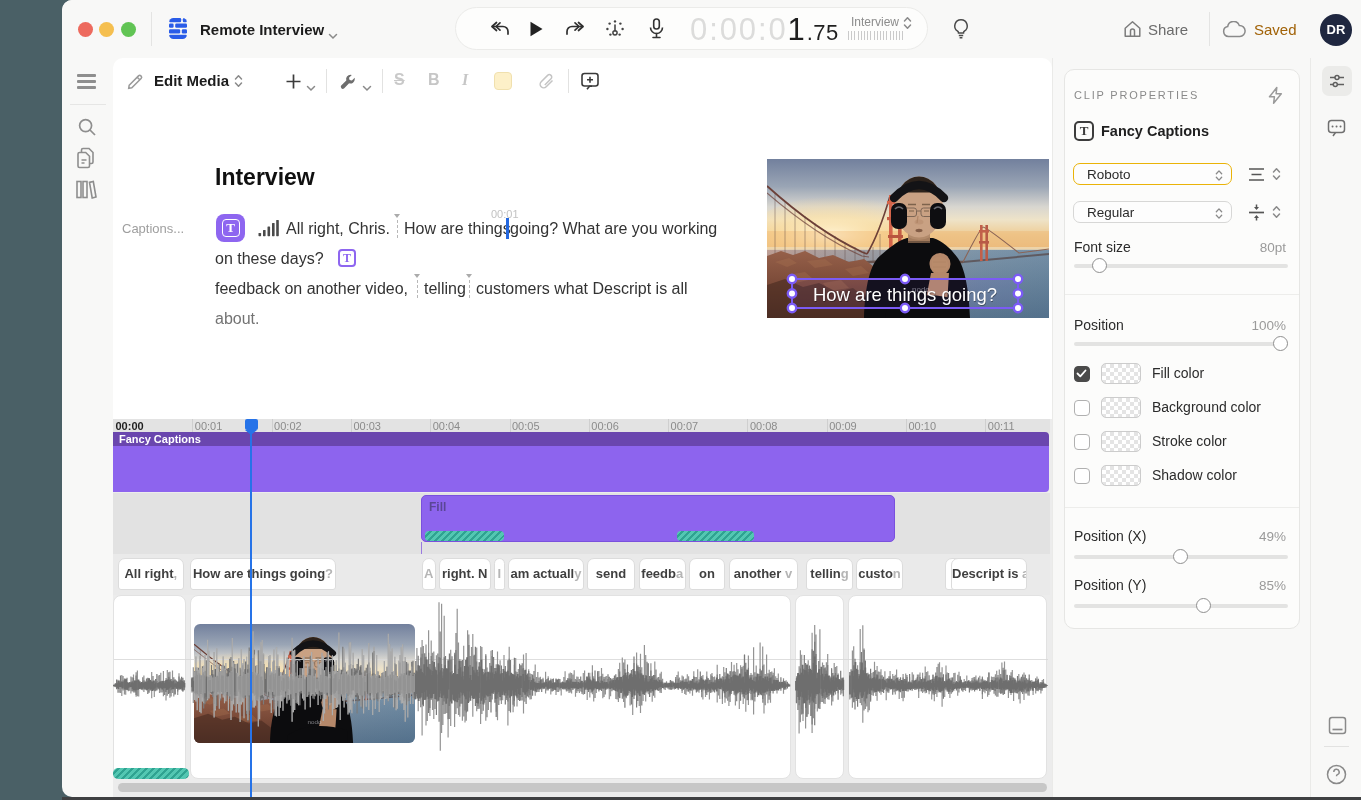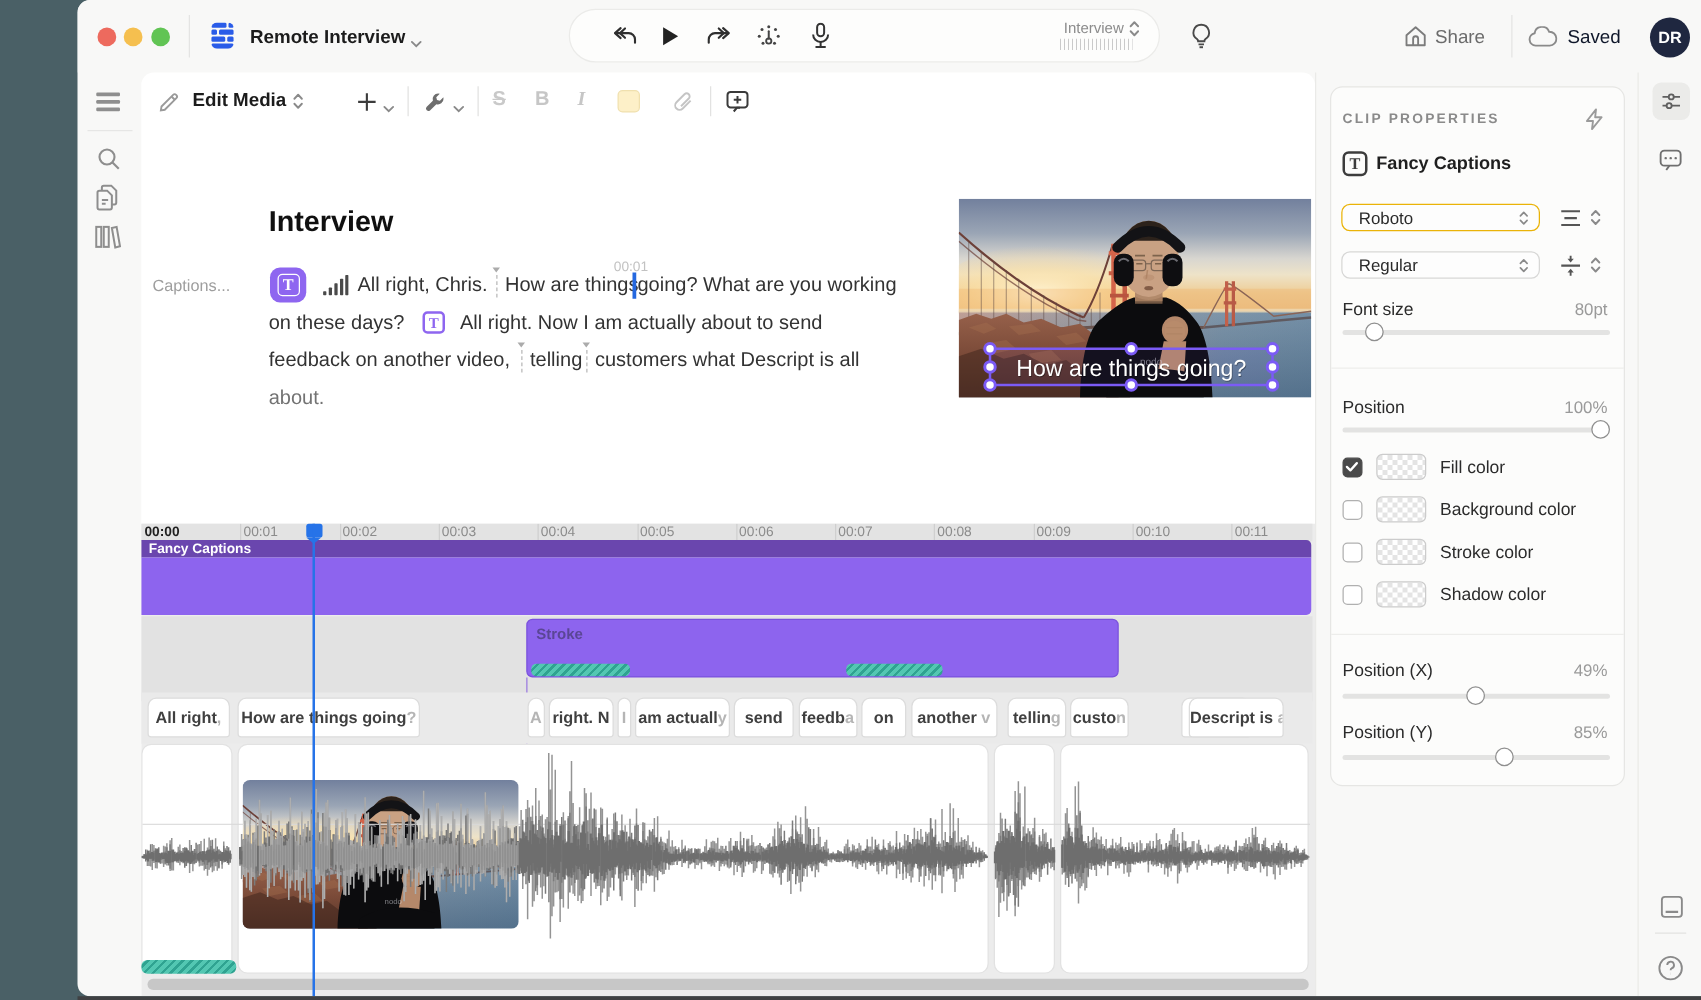--- a/index.html
+++ b/index.html
@@ -69,40 +69,41 @@
             <circle cx="14.6" cy="15.6" r="1.2"></circle>
           </g>
           <path d="M10 6 V12" stroke="#444" stroke-width="1.6" stroke-linecap="round"></path>
           <circle cx="10" cy="13.8" r="2.1" fill="none" stroke="#444" stroke-width="1.5"></circle>
         </svg></div>
 <div class="abs" style="left:586px;top:18px"><svg width="17" height="21" viewBox="0 0 17 21" fill="none" stroke="#333" stroke-width="1.6">
           <rect x="5.7" y="1" width="5.6" height="10" rx="2.8"></rect>
           <path d="M2.5 9.5 a6 6 0 0 0 12 0"></path>
           <path d="M8.5 15.5 V19 M5 19.5 H12" stroke-linecap="round"></path>
         </svg></div>
+<div class="abs" style="left:628px;top:12px;width:200px;height:36px;font-size:31px;letter-spacing:1.9px;color:#dcdcdb;white-space:nowrap"><span>0:00:0</span><span style="color:#1f1f1f">1</span><span style="color:#1f1f1f;font-size:22px;letter-spacing:0.5px">.75</span></div>
 <div class="abs" style="left:789px;top:15px;font-size:12px;color:#8c8c8c">Interview</div>
 <div class="abs" style="left:841px;top:16px"><svg width="9" height="14" viewBox="0 0 9 14" fill="none" stroke="#8a8a8a" stroke-width="1.5" stroke-linecap="round" stroke-linejoin="round">
           <path d="M1.5 5 L4.5 1.8 L7.5 5"></path>
           <path d="M1.5 9 L4.5 12.2 L7.5 9"></path>
         </svg></div>
 <div class="abs" style="left:786px;top:31px;width:58px;height:9px;background:repeating-linear-gradient(90deg,#cacaca 0,#cacaca 1px,transparent 1px,transparent 3.2px)"></div>
 <div class="abs" style="left:889px;top:18px"><svg width="20" height="21" viewBox="0 0 20 21" fill="none" stroke="#4a4a4a" stroke-width="1.5">
           <path d="M10 1.8 a6.2 6.2 0 0 1 3.4 11.4 q-0.9 0.7 -0.9 1.8 H7.5 q0 -1.1 -0.9 -1.8 A6.2 6.2 0 0 1 10 1.8 Z"></path>
           <path d="M7.8 17.5 h4.4 M8.6 19.8 h2.8"></path>
         </svg></div>
 <div class="abs" style="left:1061px;top:20px"><svg width="19" height="18" viewBox="0 0 19 18" fill="none" stroke="#7c7c7c" stroke-width="1.5" stroke-linejoin="round">
           <path d="M2.2 8.2 L9.5 1.8 L16.8 8.2 V16.2 H2.2 Z"></path>
           <path d="M7.5 16 V11 a2 2 0 0 1 4 0 V16"></path>
         </svg></div>
 <div class="abs" style="left:1086px;top:21px;font-size:15px;color:#6b6b6b">Share</div>
 <div class="abs" style="left:1147px;top:12px;width:1px;height:34px;background:#e4e4e3"></div>
 <div class="abs" style="left:1160px;top:21px"><svg width="24" height="17" viewBox="0 0 24 17" fill="none" stroke="#8a8a8a" stroke-width="1.5">
           <path d="M6.5 15.5 a5 5 0 0 1 -0.8 -9.9 A6 6 0 0 1 17.3 4.4 a4.6 4.6 0 0 1 0.5 11.1 Z"></path>
         </svg></div>
-<div class="abs" style="left:1192px;top:21px;font-size:15px;color:#0f172a">Saved</div>
+<div class="abs" style="left:1192px;top:21px;font-size:15px;color:#a16207">Saved</div>
 <div class="abs" style="left:1258px;top:13.5px;width:32px;height:32px;border-radius:50%;background:#1f2740;color:#fff;font-size:13px;font-weight:700;text-align:center;line-height:32px">DR</div>
 </div>
     <div class="abs" style="left:0;top:58px;width:51px;height:739px">
 <div class="abs" style="left:15px;top:16px;width:19px;height:2.6px;background:#8e8e8e;border-radius:1px;box-shadow:0 6px 0 #8e8e8e,0 12px 0 #8e8e8e"></div>
 <div class="abs" style="left:8px;top:46px;width:36px;height:1px;background:#e6e6e5"></div>
 <div class="abs" style="left:15px;top:59px"><svg width="20" height="20" viewBox="0 0 20 20" fill="none" stroke="#8e8e8e" stroke-width="1.7">
           <circle cx="8.6" cy="8.6" r="6"></circle>
           <path d="M13 13 L18 18"></path>
         </svg></div>
 <div class="abs" style="left:14px;top:89px"><svg width="20" height="22" viewBox="0 0 20 22" fill="none" stroke="#8e8e8e" stroke-width="1.6">
@@ -169,21 +170,20 @@
       <div class="abs" style="left:173px;top:162px;font-size:16px;color:#333;white-space:nowrap">All right, Chris.</div>
       <div style="position:absolute;left:283px;top:156px;width:5px;height:5px">
         <div style="position:absolute;left:-2px;top:0;width:0;height:0;border-left:3.5px solid transparent;border-right:3.5px solid transparent;border-top:4.5px solid #ababab"></div>
         <div style="position:absolute;left:1px;top:6px;height:18px;border-left:1px dashed #b8b8b8"></div>
       </div>
       <div class="abs" style="left:291px;top:162px;font-size:16px;color:#333;white-space:nowrap">How are things</div>
       <div class="abs" style="left:393px;top:160px;width:2.5px;height:21px;background:#2468e0"></div>
       <div class="abs" style="left:397px;top:162px;font-size:16px;color:#333;white-space:nowrap">going? What are you working</div>
       <div class="abs" style="left:102px;top:192px;font-size:16px;color:#333;white-space:nowrap">on these days?</div>
       <div class="abs" style="left:225px;top:191px;width:18px;height:18px;border:2px solid #8e66f0;border-radius:4px;text-align:center;font-family:'Liberation Serif',serif;font-weight:700;font-size:12px;line-height:14px;color:#8e66f0">T</div>
-      <div class="abs" style="left:255px;top:192px;font-size:16px;color:#333;white-space:nowrap">All right. Now I am actually about to send</div>
       <div class="abs" style="left:102px;top:222px;font-size:16px;color:#333;white-space:nowrap">feedback on another video,</div>
       <div style="position:absolute;left:303px;top:216px;width:5px;height:5px">
         <div style="position:absolute;left:-2px;top:0;width:0;height:0;border-left:3.5px solid transparent;border-right:3.5px solid transparent;border-top:4.5px solid #ababab"></div>
         <div style="position:absolute;left:1px;top:6px;height:18px;border-left:1px dashed #b8b8b8"></div>
       </div>
       <div class="abs" style="left:311px;top:222px;font-size:16px;color:#333;white-space:nowrap">telling</div>
       <div style="position:absolute;left:355px;top:216px;width:5px;height:5px">
         <div style="position:absolute;left:-2px;top:0;width:0;height:0;border-left:3.5px solid transparent;border-right:3.5px solid transparent;border-top:4.5px solid #ababab"></div>
         <div style="position:absolute;left:1px;top:6px;height:18px;border-left:1px dashed #b8b8b8"></div>
       </div>
@@ -326,21 +326,21 @@
           <div style="position:absolute;left:795.5px;top:1px;font-size:11px;color:#8b8b8b">00:10</div>
           <div style="position:absolute;left:872.3px;top:0;width:1px;height:13px;background:#cfcfcf"></div>
           <div style="position:absolute;left:874.8px;top:1px;font-size:11px;color:#8b8b8b">00:11</div>
         </div>
         <div class="abs" style="left:0;top:13px;width:936px;height:14px;background:#6a46ae;border-radius:0 4px 0 0">
           <span style="position:absolute;left:6px;top:1px;font-size:11px;font-weight:700;color:#fff">Fancy Captions</span>
         </div>
         <div class="abs" style="left:0;top:27px;width:936px;height:46px;background:#8d64ee;border-radius:0 0 4px 0"></div>
         <div class="abs" style="left:0;top:74px;width:937px;height:68px;background:#e2e2e2"></div>
         <div class="abs" style="left:308px;top:76px;width:474px;height:47px;background:#8d64ee;border:1px solid #7a50dd;border-radius:5px">
-<span style="position:absolute;left:7px;top:4px;font-size:12px;font-weight:700;color:#4a3c78;opacity:.75">Stroke</span>
+<span style="position:absolute;left:7px;top:4px;font-size:12px;font-weight:700;color:#4a3c78;opacity:.75">Fill</span>
 <div class="hatch" style="position:absolute;left:3px;top:35px;width:79px;height:10px;border-radius:4px"></div>
 <div class="hatch" style="position:absolute;left:255px;top:35px;width:77px;height:10px;border-radius:4px"></div>
 </div>
         <div class="abs" style="left:308px;top:123px;width:1px;height:78px;background:#9a7ae0"></div>
         <div class="abs" style="left:0;top:135px;width:937px;height:41px;background:#eaeaea">
           <div class="chip" style="left:5px;width:65.5px">All right<span class="gr">,</span></div>
           <div class="chip" style="left:77px;width:146px">How are things going<span class="gr">?</span></div>
           <div class="chip" style="left:308.5px;width:14.5px"><span class="gr">A</span></div>
           <div class="chip" style="left:326px;width:51.5px">right. N</div>
           <div class="chip" style="left:381px;width:10.5px"><span class="gr">I</span></div>
@@ -473,21 +473,21 @@
 </svg>
         <div class="hatch" style="position:absolute;left:0px;top:349px;width:76px;height:10.5px;border-radius:5px"></div>
         <div class="abs" style="left:5px;top:364px;width:929px;height:8.5px;border-radius:4.5px;background:#c7c7c7"></div>
         <div class="abs" style="left:131.5px;top:0px;width:13px;height:11px;background:#2673e8;border-radius:2px"></div>
 <div class="abs" style="left:131.5px;top:11px;width:0;height:0;border-left:6.5px solid transparent;border-right:6.5px solid transparent;border-top:5px solid #2673e8"></div>
 <div class="abs" style="left:137px;top:0;width:2px;height:436px;background:#2673e8"></div>
       </div>
     </div>
     <div class="abs" style="left:990px;top:58px;width:258px;height:739px;background:#f8f8f7;border-left:1px solid #eaeae8"></div>
     <div id="card" class="abs" style="left:1002px;top:69px;width:236px;height:560px;background:#fcfcfb;border:1px solid #e6e6e4;border-radius:10px">
-      <div class="abs" style="left:9px;top:19px;font-size:11px;letter-spacing:1.8px;color:#8a8a8a;font-weight:700">CLIP PROPERTIES</div>
+      <div class="abs" style="left:9px;top:19px;font-size:11px;letter-spacing:1.8px;color:#8a8a8a;font-weight:400">CLIP PROPERTIES</div>
       <div class="abs" style="left:202px;top:16px"><svg width="17" height="19" viewBox="0 0 17 19" fill="none" stroke="#9a9a9a" stroke-width="1.5" stroke-linejoin="round">
           <path d="M9.8 1.5 L2.5 10.8 H7.4 L6.6 17.3 L14.3 7.8 H9.1 Z"></path>
         </svg></div>
       <div class="abs" style="left:9px;top:51px;width:20px;height:20px;border:2px solid #3c3c3c;border-radius:5px;text-align:center;font-family:'Liberation Serif',serif;font-weight:700;font-size:13px;line-height:16px;color:#3c3c3c">T</div>
       <div class="abs" style="left:36px;top:53px;font-size:14.5px;font-weight:700;color:#1f1f1f">Fancy Captions</div>
       <div class="abs" style="left:8px;top:93px;width:159px;height:22px;background:#fdfdfd;border:1px solid #eab308;border-radius:7px">
 <span style="position:absolute;left:13px;top:3px;font-size:13.5px;color:#2b2b2b">Roboto</span>
 <span style="position:absolute;right:8px;top:4px"><svg width="8" height="13" viewBox="0 0 9 14" fill="none" stroke="#8a8a8a" stroke-width="1.5" stroke-linecap="round" stroke-linejoin="round">
             <path d="M1.5 5 L4.5 1.8 L7.5 5"></path>
             <path d="M1.5 9 L4.5 12.2 L7.5 9"></path>

